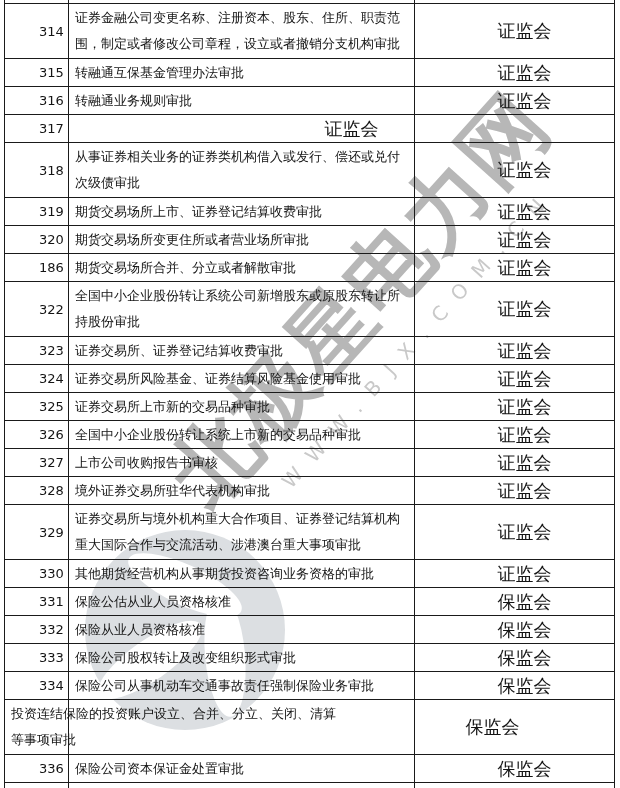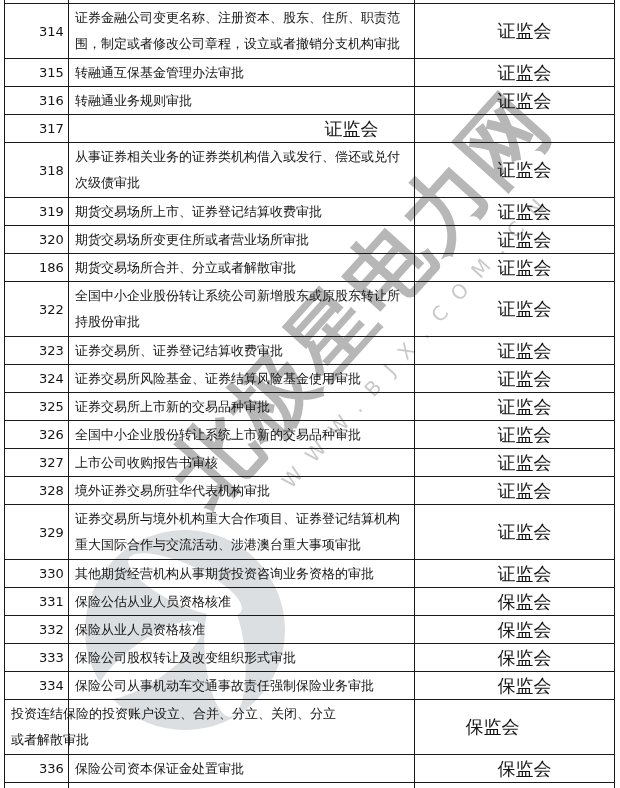--- a/index.html
+++ b/index.html
@@ -173,21 +173,21 @@
       <div class="cell num">333</div>
       <div class="cell desc">保险公司股权转让及改变组织形式审批</div>
       <div class="cell agency">保监会</div>
     </div>
       <div class="row">
       <div class="cell num">334</div>
       <div class="cell desc">保险公司从事机动车交通事故责任强制保险业务审批</div>
       <div class="cell agency">保监会</div>
     </div>
       <div class="row tall">
-      <div class="cell desc">投资连结保险的投资账户设立、合并、分立、关闭、分立或者解散审批</div>
+      <div class="cell desc">投资连结保险的投资账户设立、合并、分立、关闭、清算等事项审批</div>
       <div class="cell agency">保监会</div>
     </div>
       <div class="row">
       <div class="cell num">336</div>
       <div class="cell desc">保险公司资本保证金处置审批</div>
       <div class="cell agency">保监会</div>
     </div>
     </div>
 
 </div>

